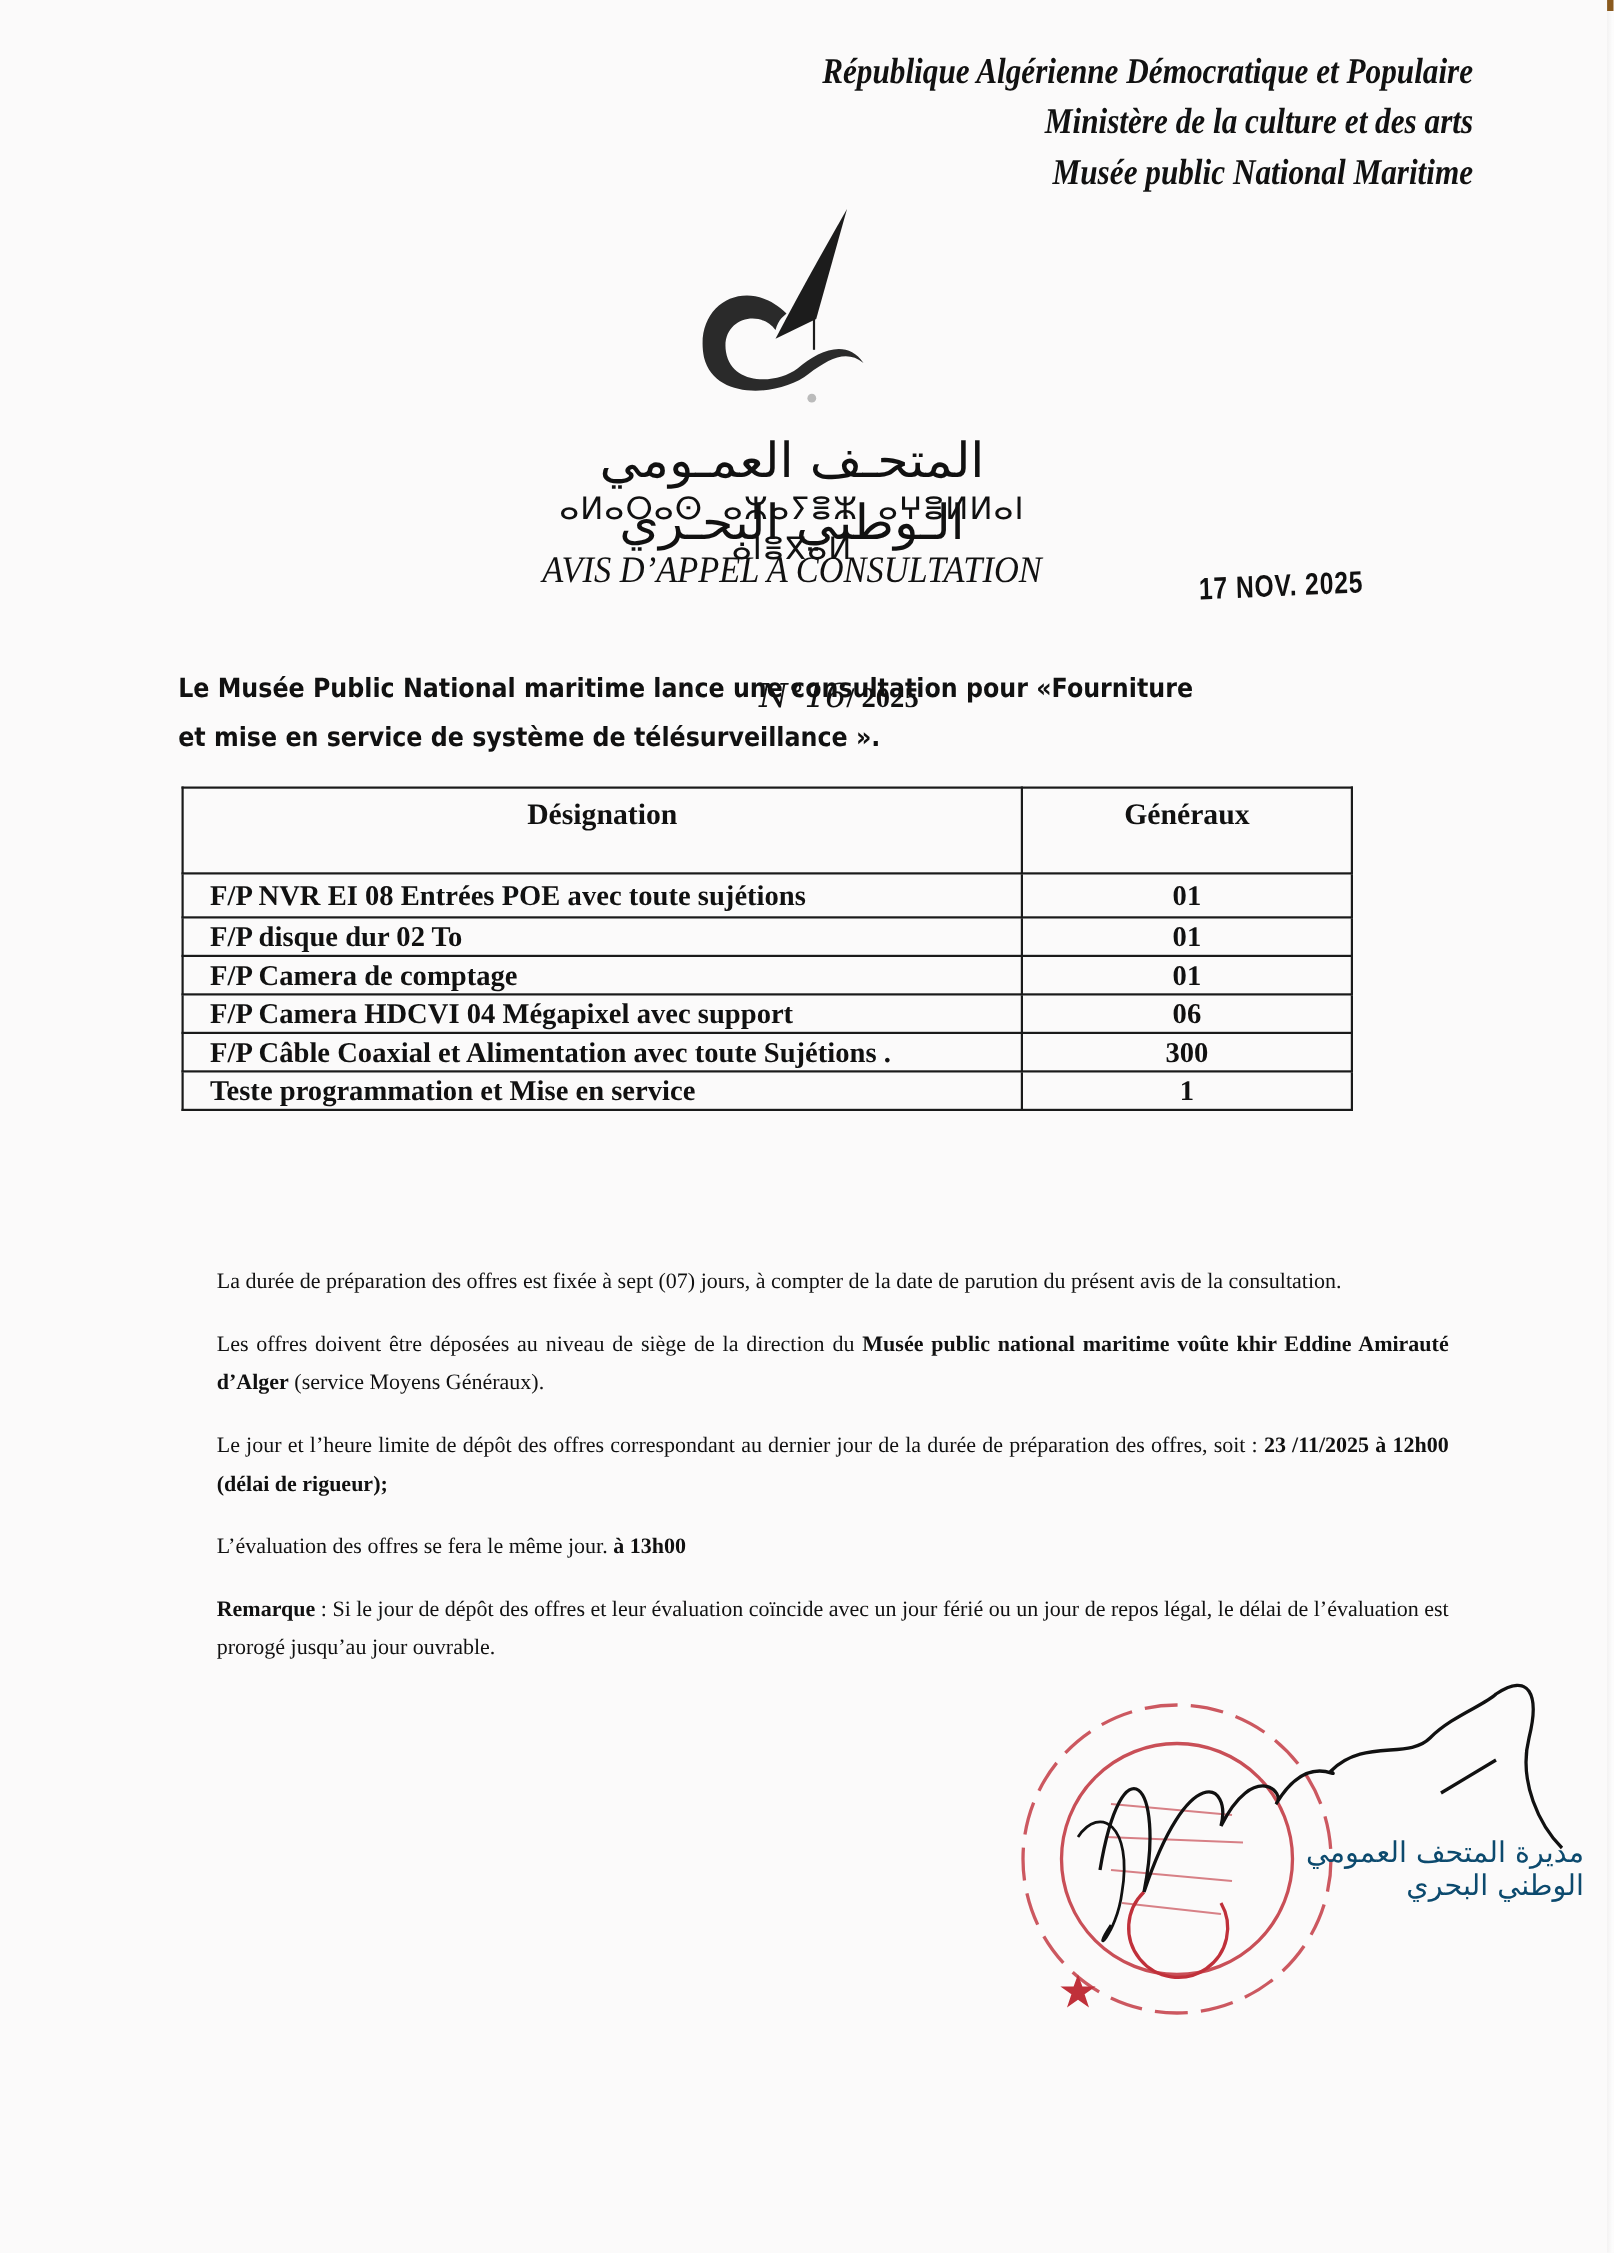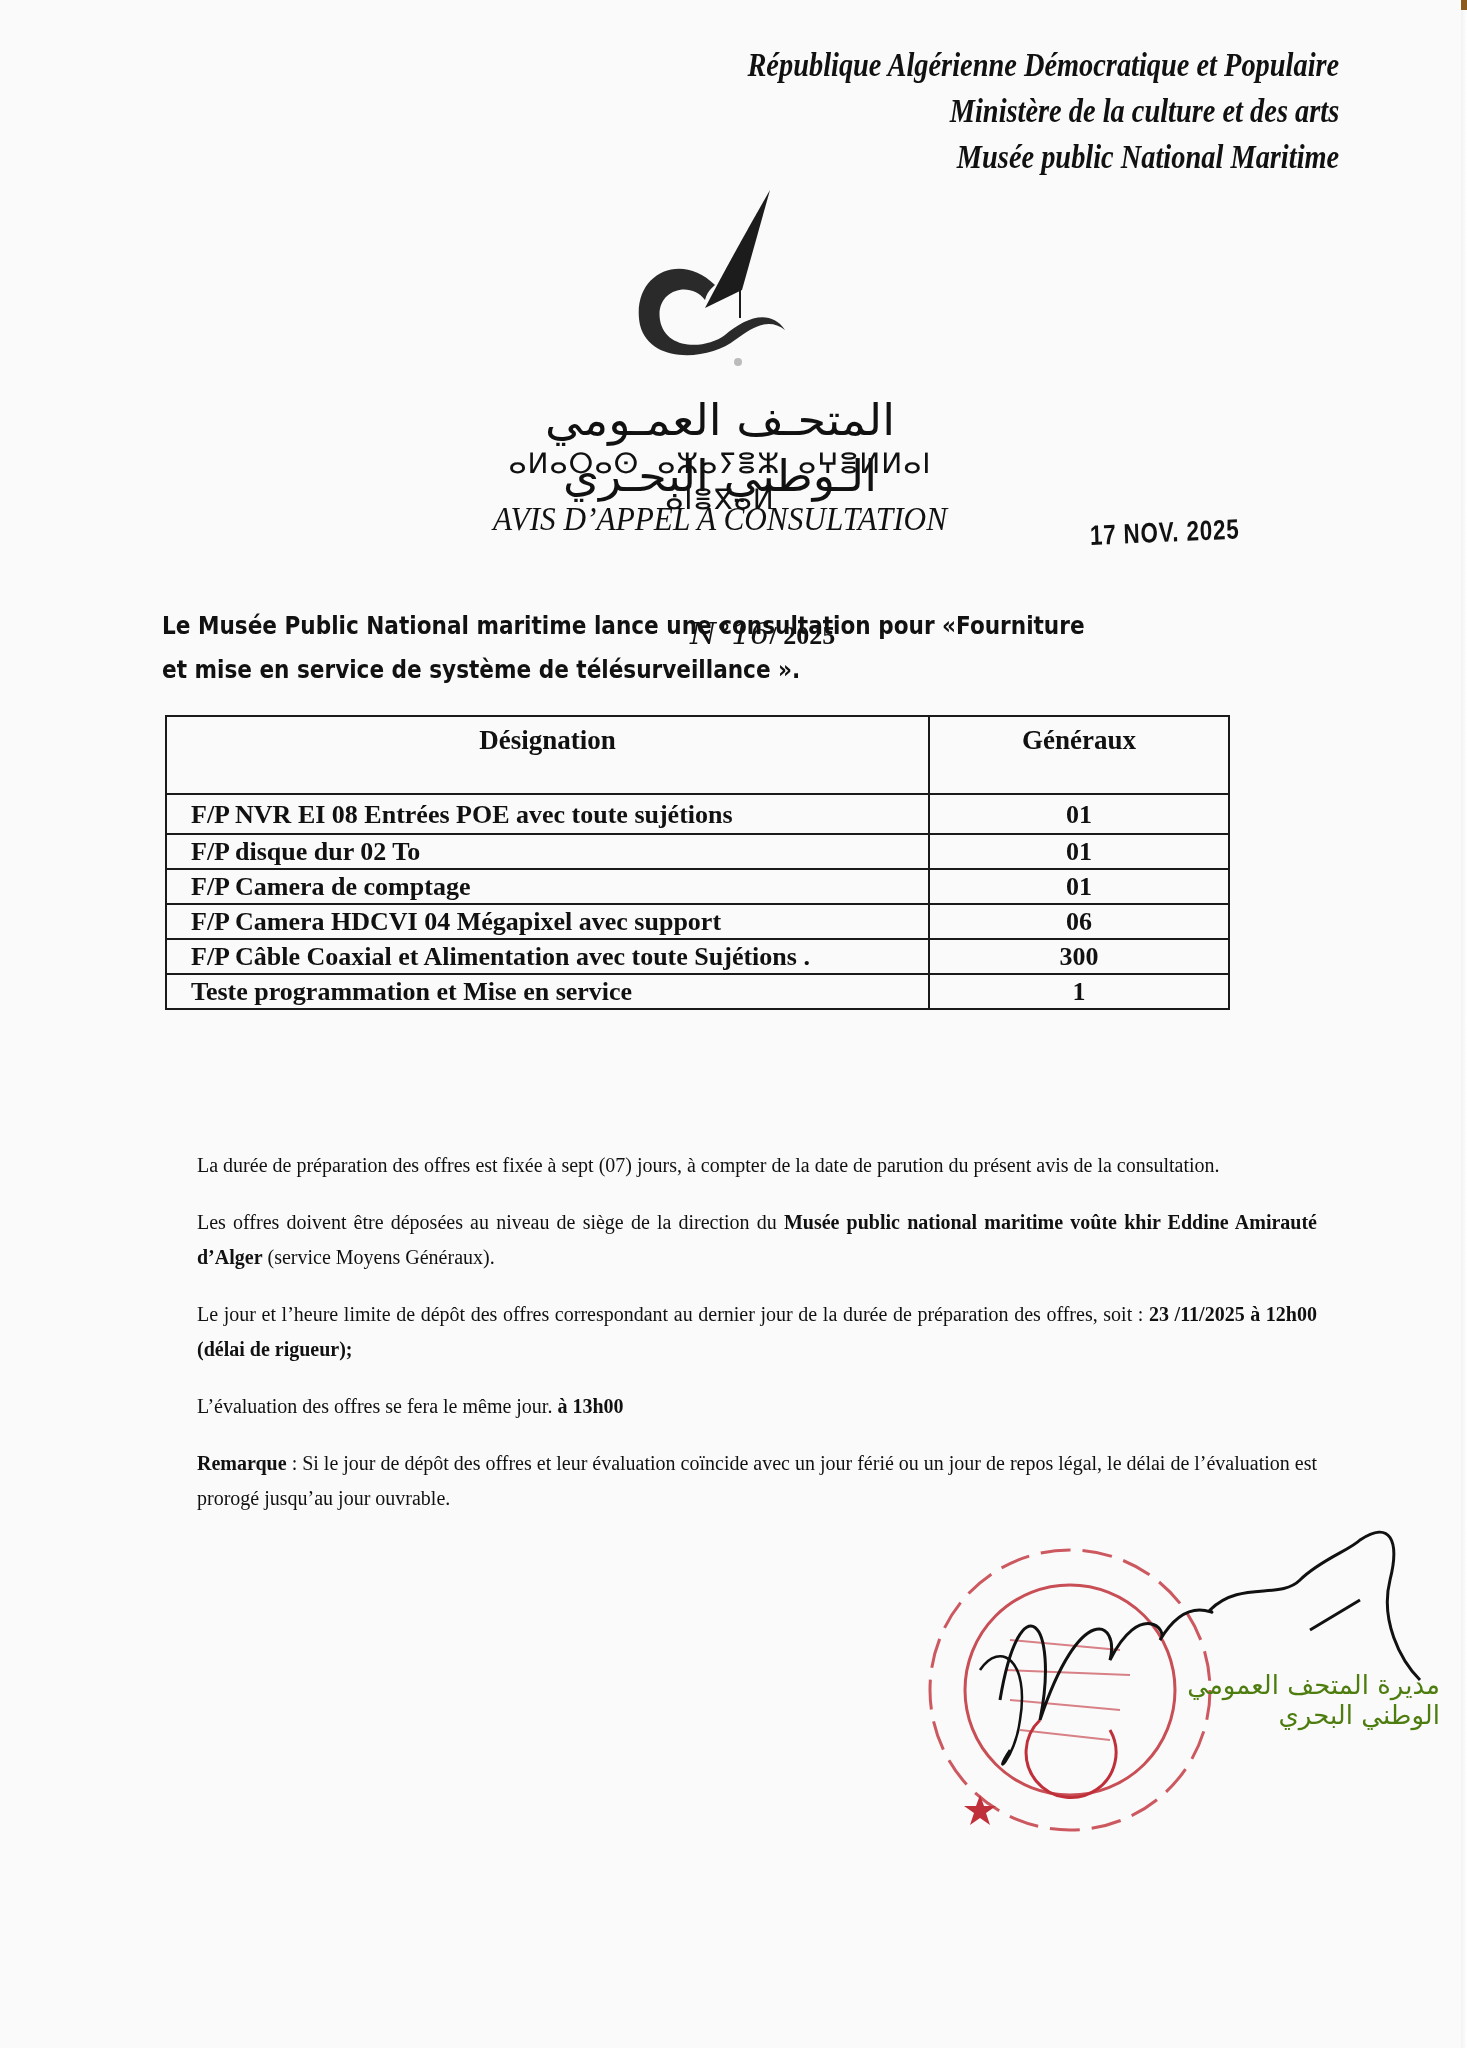--- a/index.html
+++ b/index.html
@@ -55,21 +55,21 @@
   table.items tr.first-row td { height:38px; }
   .body-text {
     position:absolute; left:172px; top:1148px; width:1120px;
     font-size:20px; line-height:35px; text-align:justify;margin-left:25px;
   }
   .body-text p { margin:0 0 22px 0; }
   .body-text b { font-weight:bold; }
   .signature-area { position:absolute; left:920px; top:1520px; width:520px; height:360px; }
   .signature-area .director-title {
     position:absolute; left:230px; top:150px; font-family:"DejaVu Sans", sans-serif; font-size:26px;
-    color:#4d7c0f; direction:rtl;
+    color:#0c4a6e; direction:rtl;
   }
 </style>
 </head>
 <body>
 
 <div class="scan-edge-right"></div>
 <div class="scan-corner"></div>
 
 <div class="header">
   <div class="line">République Algérienne Démocratique et Populaire</div>

